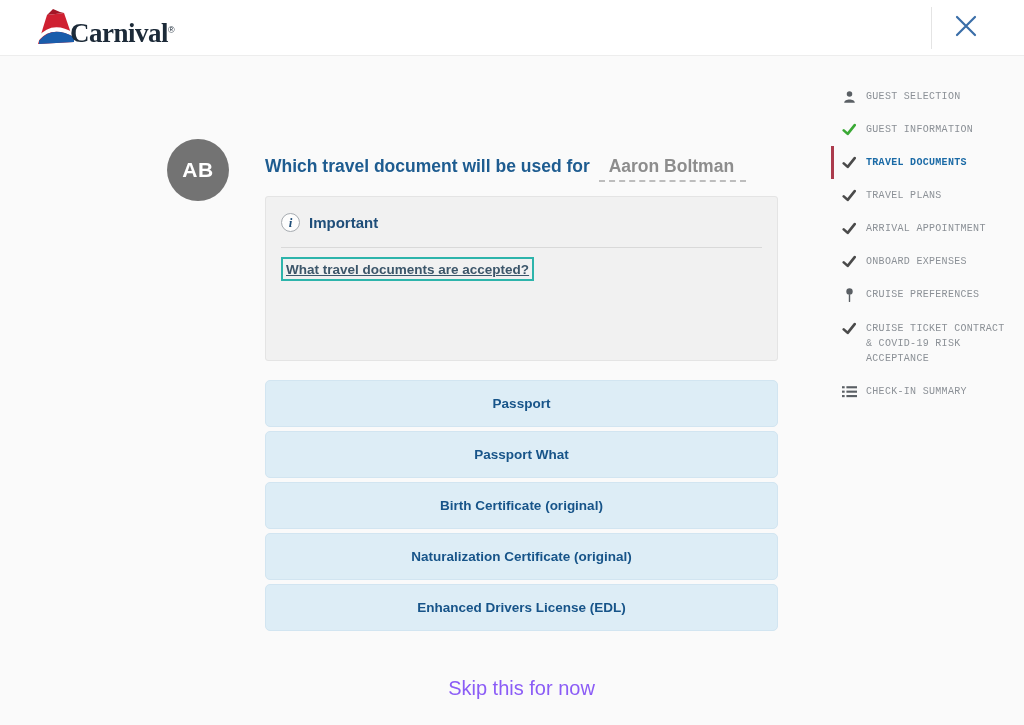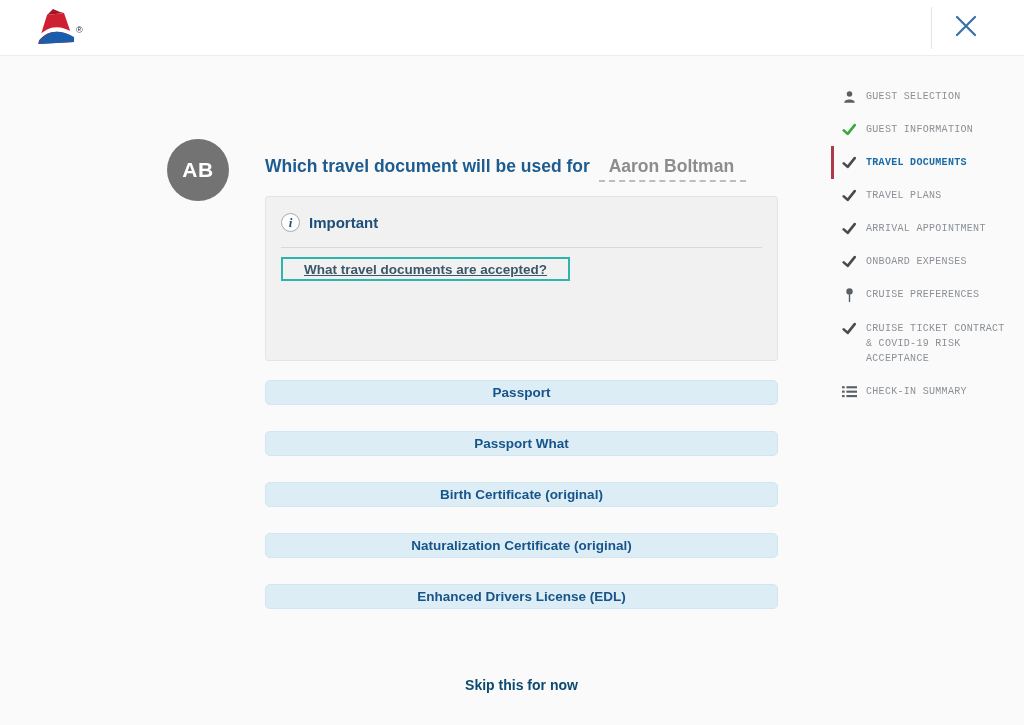--- a/index.html
+++ b/index.html
@@ -99,46 +99,46 @@
   }
   .info-divider {
     margin-top: 15px;
     border-top: 1px solid #d9d9d9;
     width: 100%;
   }
   .info-link-wrap {
     display: inline-block;
     margin-top: 9px;
     border: 2px solid #2db4ab;
-    padding: 1px 21px;
+    padding: 1px 3px;
   }
   .info-link {
     font-size: 13.5px; font-weight: 700;
     color: #3c566a;
     text-decoration: underline;
     cursor: pointer;
   }
 
   
   .doc-btn {
     position: absolute; left: 265px;
-    width: 513px; height: 25px;
+    width: 513px; height: 47px;
     background: #ddedf6;
     border: 1px solid #d2e5f1;
     border-radius: 5px;
     display: flex; align-items: center; justify-content: center;
     font-family: "Liberation Sans", sans-serif;
     font-size: 13.5px; font-weight: 700; color: #175489;
     cursor: pointer;
   }
 
   .skip-link {
     position: absolute; left: 265px; top: 677px;
     width: 513px; text-align: center;
-    font-size: 14px; font-weight: 700; color: #0c4a6e;
+    font-size: 20px; font-weight: 400; color: #8b5cf6;
     cursor: pointer;
   }
 
   
   .sidebar {
     position: absolute; left: 841px; top: 89px;
     width: 170px;
   }
   .side-row {
     position: relative;
@@ -169,20 +169,21 @@
 <div class="header">
   <div class="logo">
     <span>
       <svg width="46" height="44" viewBox="0 0 46 44">
         <polygon points="8,38 17,9 34,7 44,36" fill="#cf2031"></polygon>
         <path d="M8,31 Q22,14 44,27 L44,31 Q22,19 9,34 Z" fill="#ffffff"></path>
         <path d="M9,35 Q22,19 44,31 L44,36 44,36 9,38 Z" fill="#1a5dab"></path>
         <polygon points="17,9 23,3 30,6 34,7" fill="#a31626"></polygon>
       </svg>
     </span>
+    <span class="logo-text">Carnival</span>
       <span class="logo-tm">®</span>
   </div>
   <div class="header-divider"></div>
   <button class="close-btn">
     <span>
       <svg width="28" height="28" viewBox="0 0 28 28">
         <path d="M5 5 L23 23 M23 5 L5 23" stroke="#3a6ea8" stroke-width="2.2" stroke-linecap="round" fill="none"></path>
       </svg>
     </span>
   </button>

